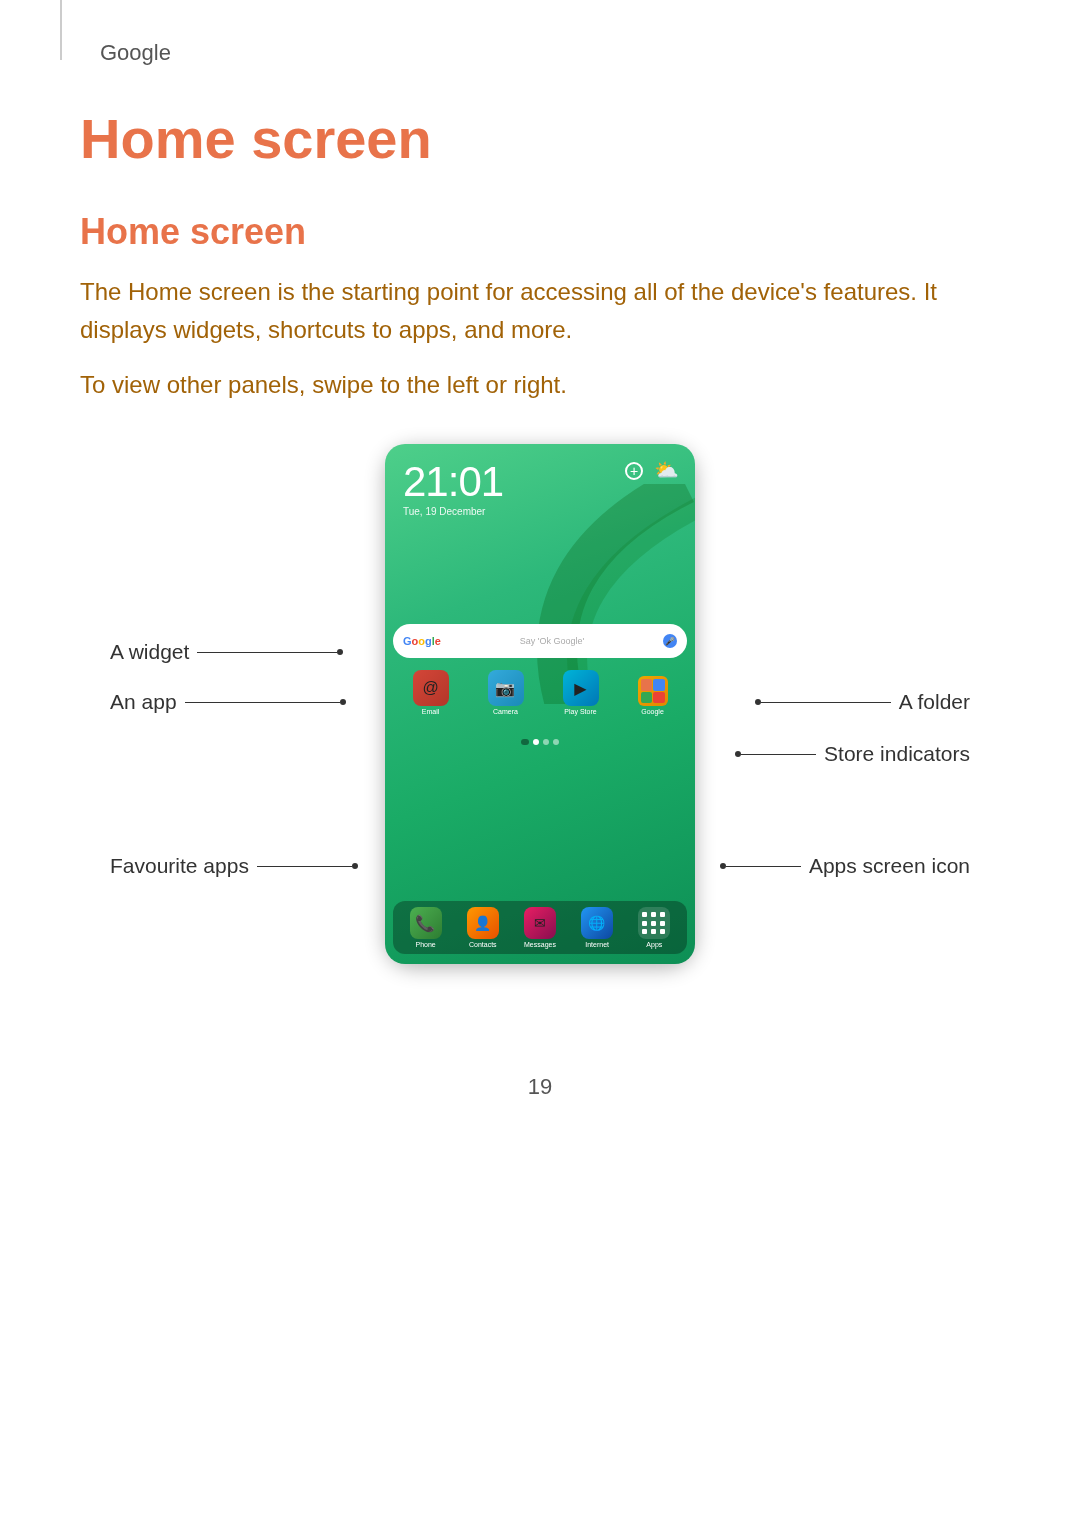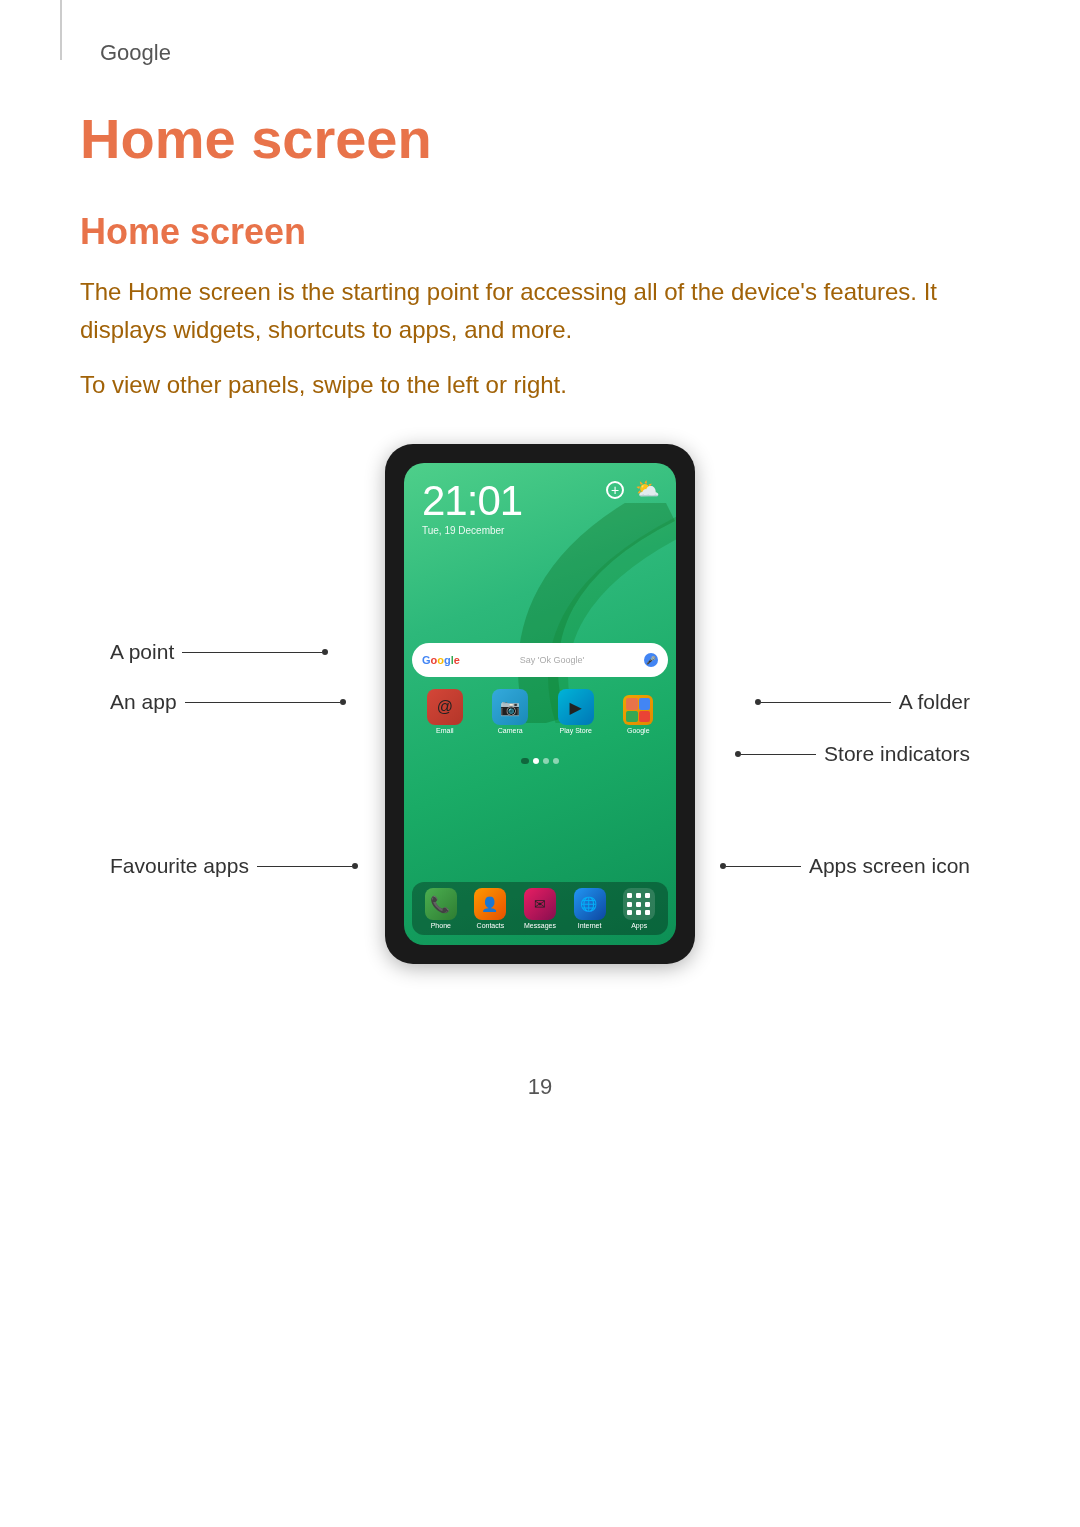--- a/index.html
+++ b/index.html
@@ -63,21 +63,21 @@
 
     
     .phone-mockup {
       position: absolute;
       left: 50%;
       transform: translateX(-50%);
       width: 310px;
       height: 520px;
       background: #1a1a1a;
       border-radius: 28px;
-      padding: 19px;
+      padding: 0;
       box-shadow: 0 4px 20px rgba(0,0,0,0.3);
       top: 10px;
     }
 
     .phone-screen {
       width: 100%;
       height: 100%;
       border-radius: 20px;
       overflow: hidden;
       position: relative;
@@ -397,21 +397,21 @@
               <div style="width:5px;height:5px;background:white;border-radius:1px;"></div>
             </div>
             <span class="app-label">Apps</span>
           </div>
         </div>
 
       </div>
     </div>
 
     <div style="position:absolute;top:206px;left:30px;display:flex;align-items:center;gap:0;">
-      <span class="label-text">A point</span>
+      <span class="label-text">A widget</span>
       <div style="height:1px;width:140px;background:#333;margin-left:8px;"></div>
       <div style="width:6px;height:6px;background:#333;border-radius:50%;flex-shrink:0;"></div>
     </div>
 
     <div style="position:absolute;top:256px;left:30px;display:flex;align-items:center;gap:0;">
       <span class="label-text">An app</span>
       <div style="height:1px;width:155px;background:#333;margin-left:8px;"></div>
       <div style="width:6px;height:6px;background:#333;border-radius:50%;flex-shrink:0;"></div>
     </div>
 

